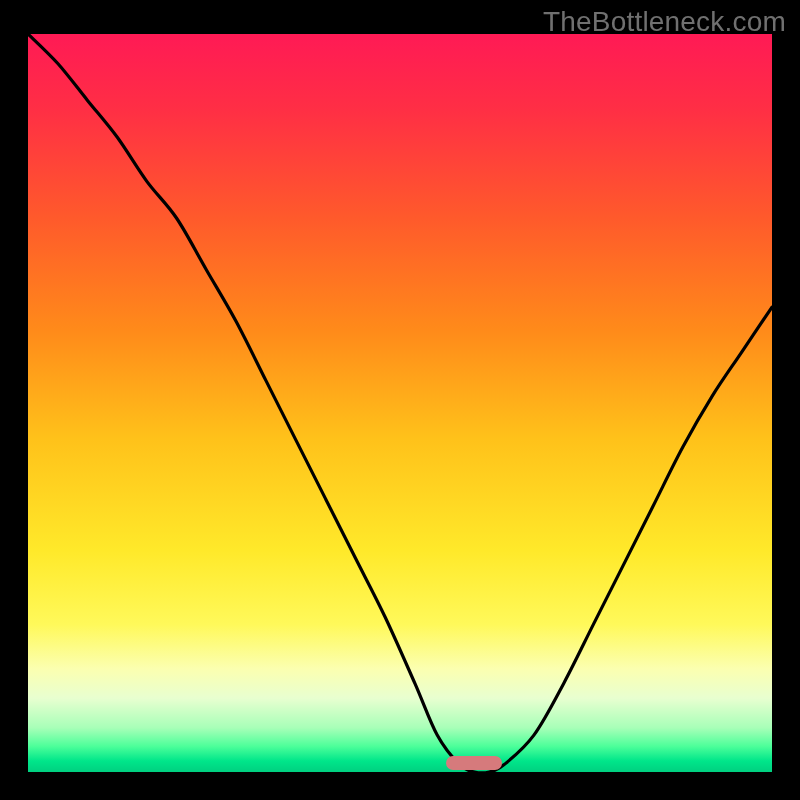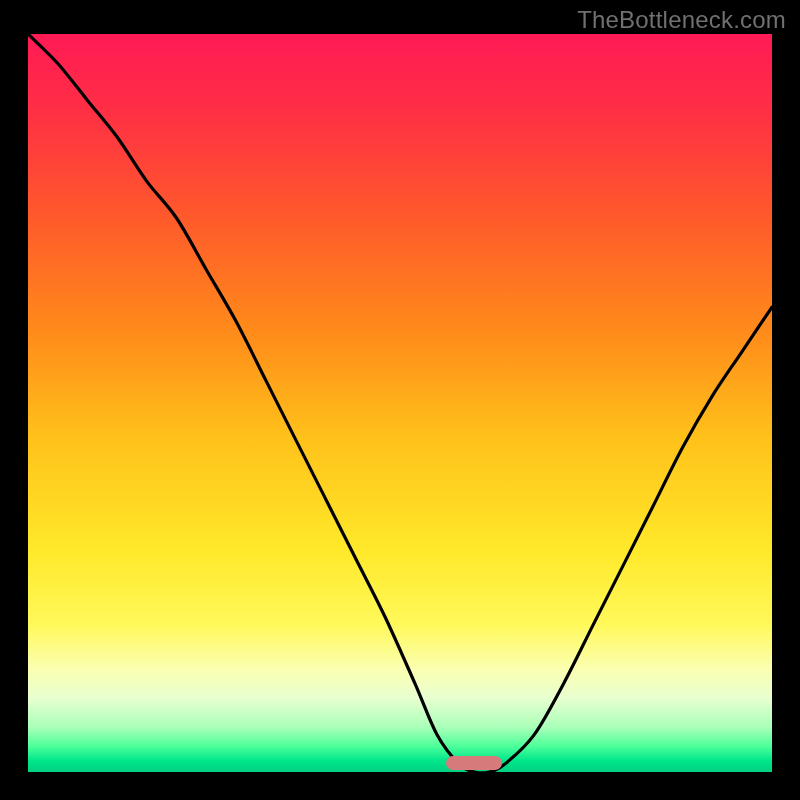--- a/index.html
+++ b/index.html
@@ -15,21 +15,21 @@
     position: relative;
     width: 800px;
     height: 800px;
     background: #000;
   }
   .attribution {
     position: absolute;
     top: 6px;
     right: 14px;
     color: #707070;
-    font-size: 24px;
+    font-size: 28px;
     font-weight: 400;
     letter-spacing: 0.2px;
   }
   .plot-wrap {
     position: absolute;
     left: 28px;
     top: 34px;
     width: 744px;
     height: 738px;
   }

